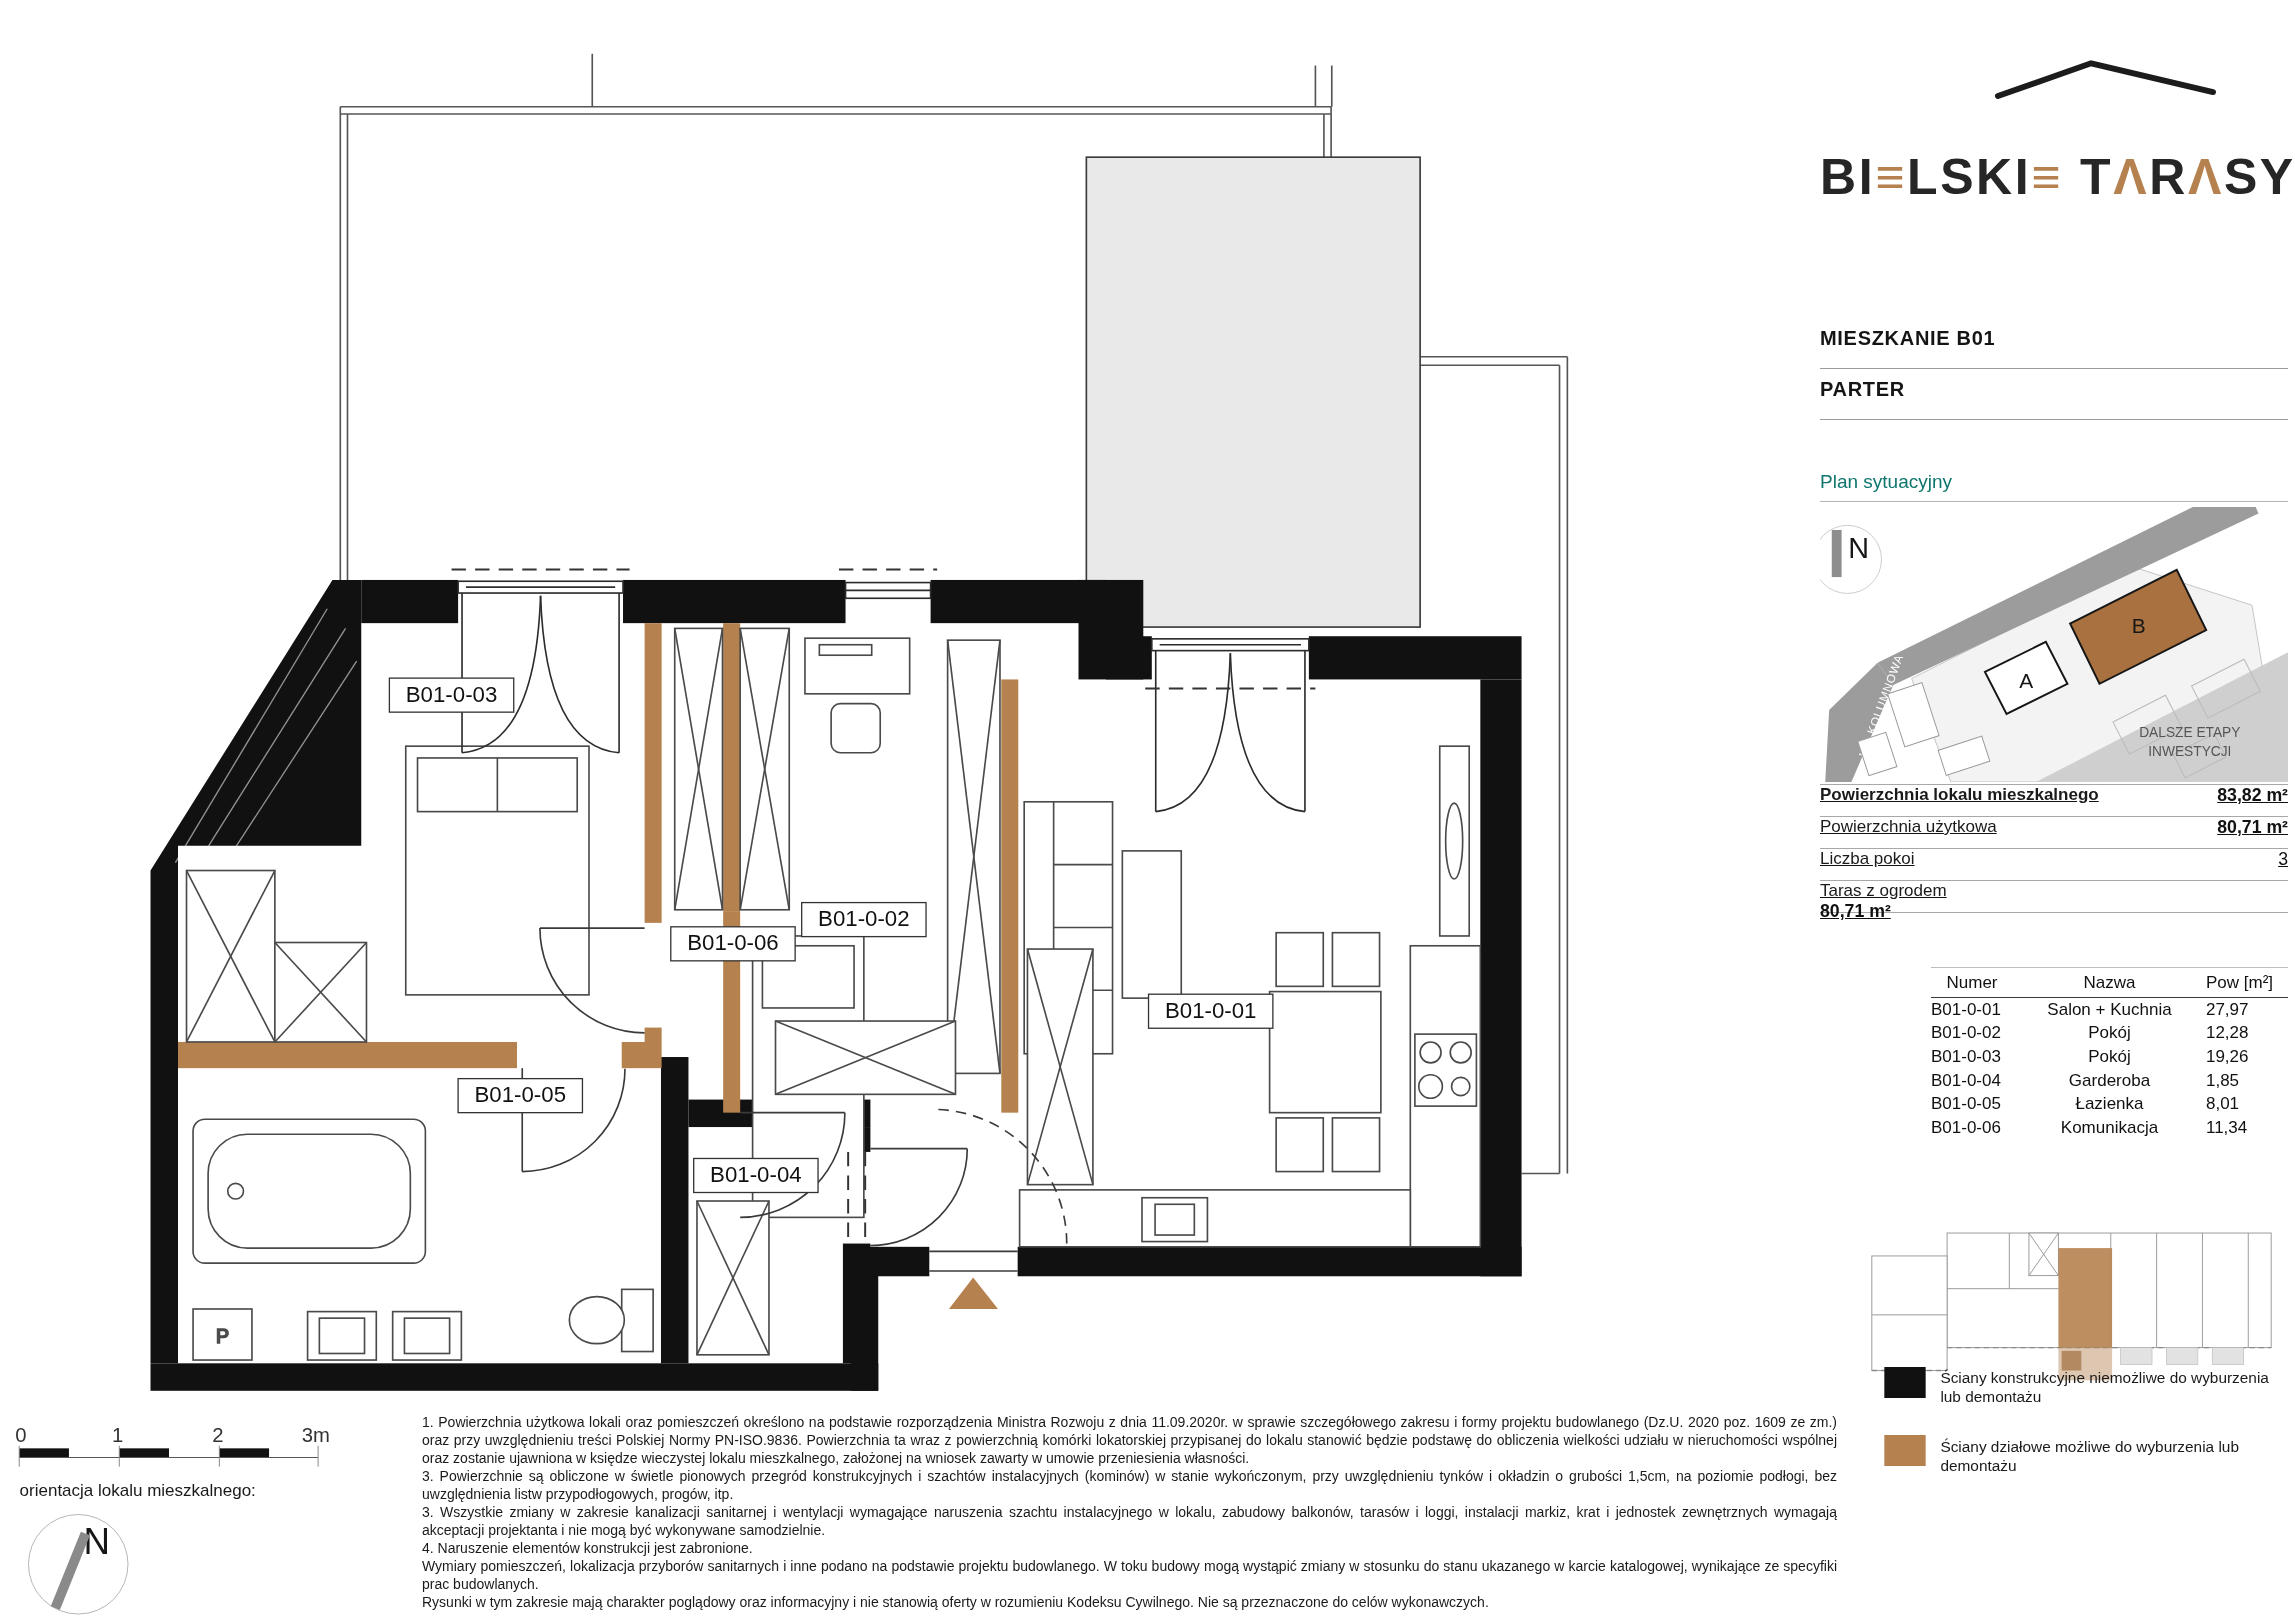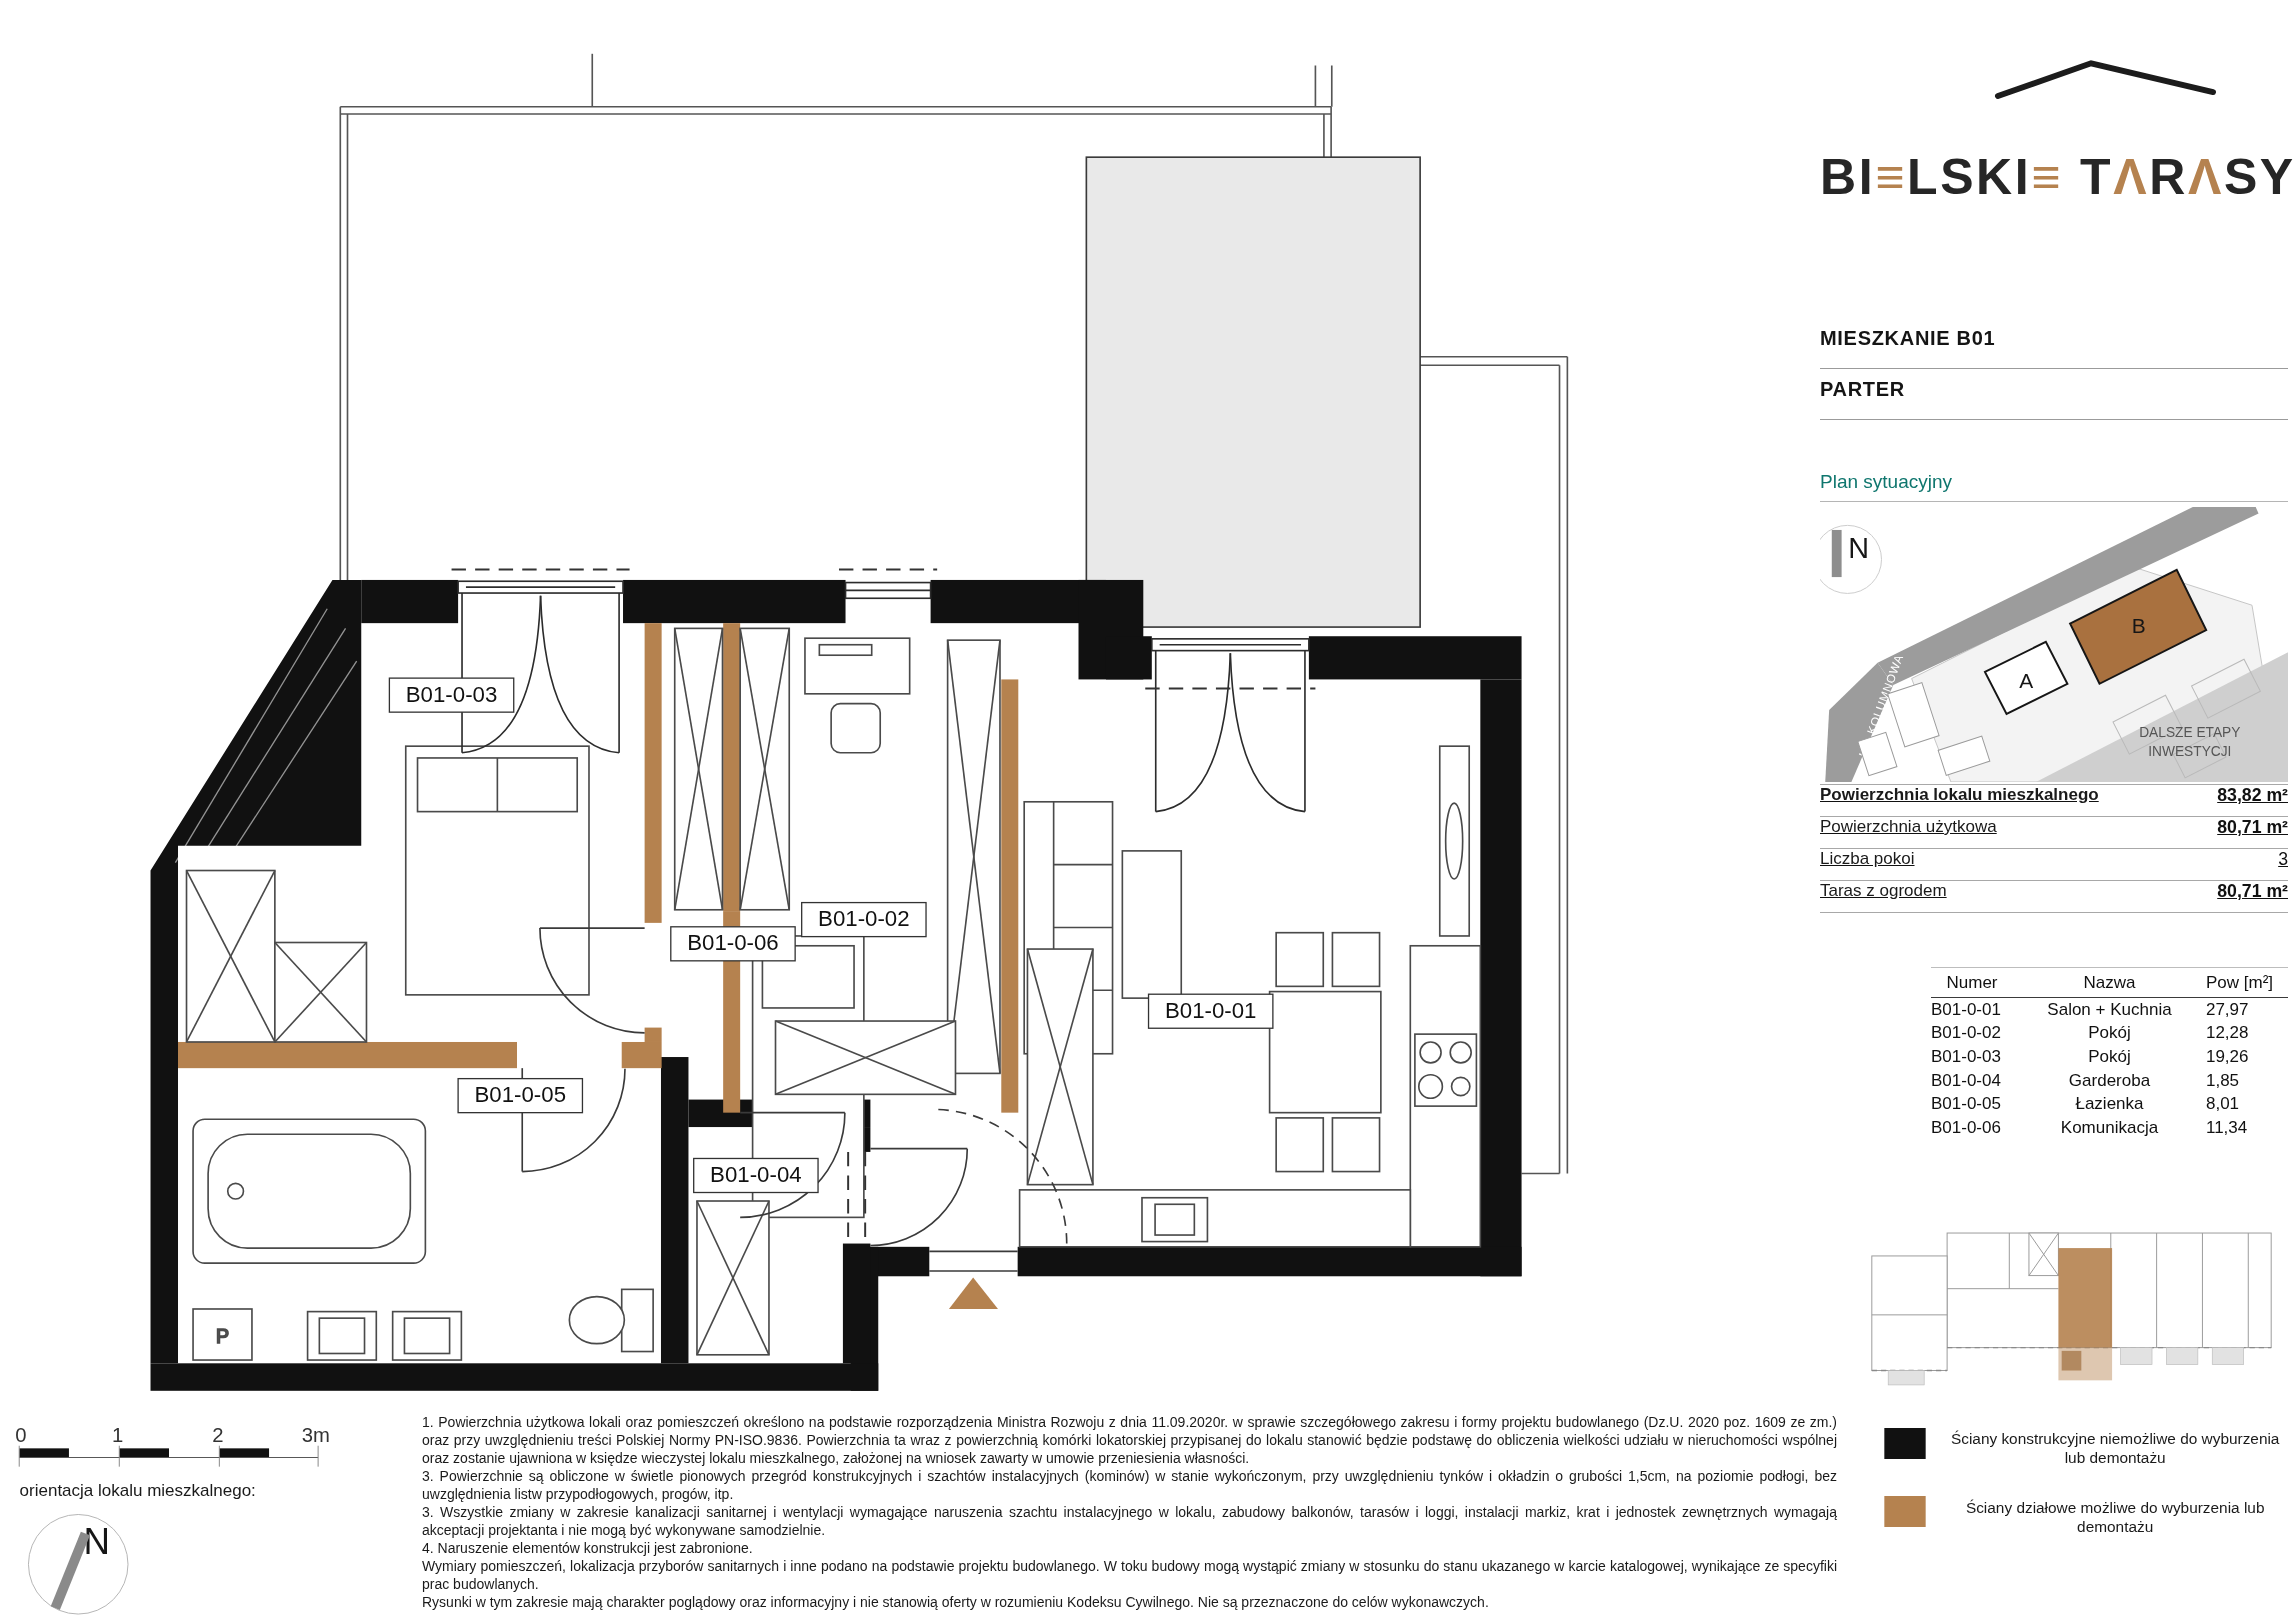--- a/index.html
+++ b/index.html
@@ -17,37 +17,37 @@
 
   
   .panel-h{left:1820px;width:468px;font-weight:700;font-size:20px;letter-spacing:0.7px;color:#151515;}
   .rule{left:1820px;width:468px;height:0;border-top:0.7px solid #9b9b9b;}
   .rule.light{border-top:0.7px solid #b5b5b5;}
   #plan-syt-title{left:1820px;width:468px;font-size:19px;color:#0f766e;}
 
   
   #summary{left:1820px;top:784px;width:468px;}
   .sum-row{display:flex;align-items:flex-start;justify-content:space-between;height:31px;border-top:0.7px solid #a8a8a8;text-decoration:underline;}
-  .sum-row:last-child{border-bottom:0.7px solid #a8a8a8;}
+  .sum-row:last-child{border-bottom:0.7px solid #a8a8a8;flex-direction:column;}
   .sum-label{font-size:17px;color:#1a1a1a;}
   .sum-label.b{font-weight:700;}
   .sum-value{font-size:17.7px;font-weight:700;color:#111;}
   .sum-value.r{font-weight:400;}
 
   
   #rooms{left:1931px;top:967px;width:357px;font-size:17px;}
   #rooms .tr{display:flex;align-items:center;height:23.6px;gap:32px;}
   #rooms .hrow{height:29px;border-top:0.7px solid #bdbdbd;border-bottom:1.3px solid #3a3a3a;}
   #rooms .c1{width:28%;text-align:left;}
   #rooms .c2{width:44%;text-align:center;}
   #rooms .c3{width:28%;}
   #rooms .hrow .c1{text-align:center;}
 
   
-  #legend{left:1884px;top:1428px;width:406px;text-align:center;}
+  #legend{left:1884px;top:1367px;width:406px;}
   .leg-item{display:flex;margin-bottom:29px;}
   .leg-sq{flex:0 0 42px;margin-right:14.4px;}
   .leg-txt{font-size:15.4px;line-height:19px;color:#1a1a1a;padding-top:1.3px;}
 
   
   #footnotes{left:422px;top:1413px;width:1415px;font-size:14px;line-height:18px;color:#1a1a1a;}
   #footnotes p{margin:0;text-align:justify;}
 
   
   #orient-caption{left:19.6px;top:1481px;font-size:17px;color:#1a1a1a;}

